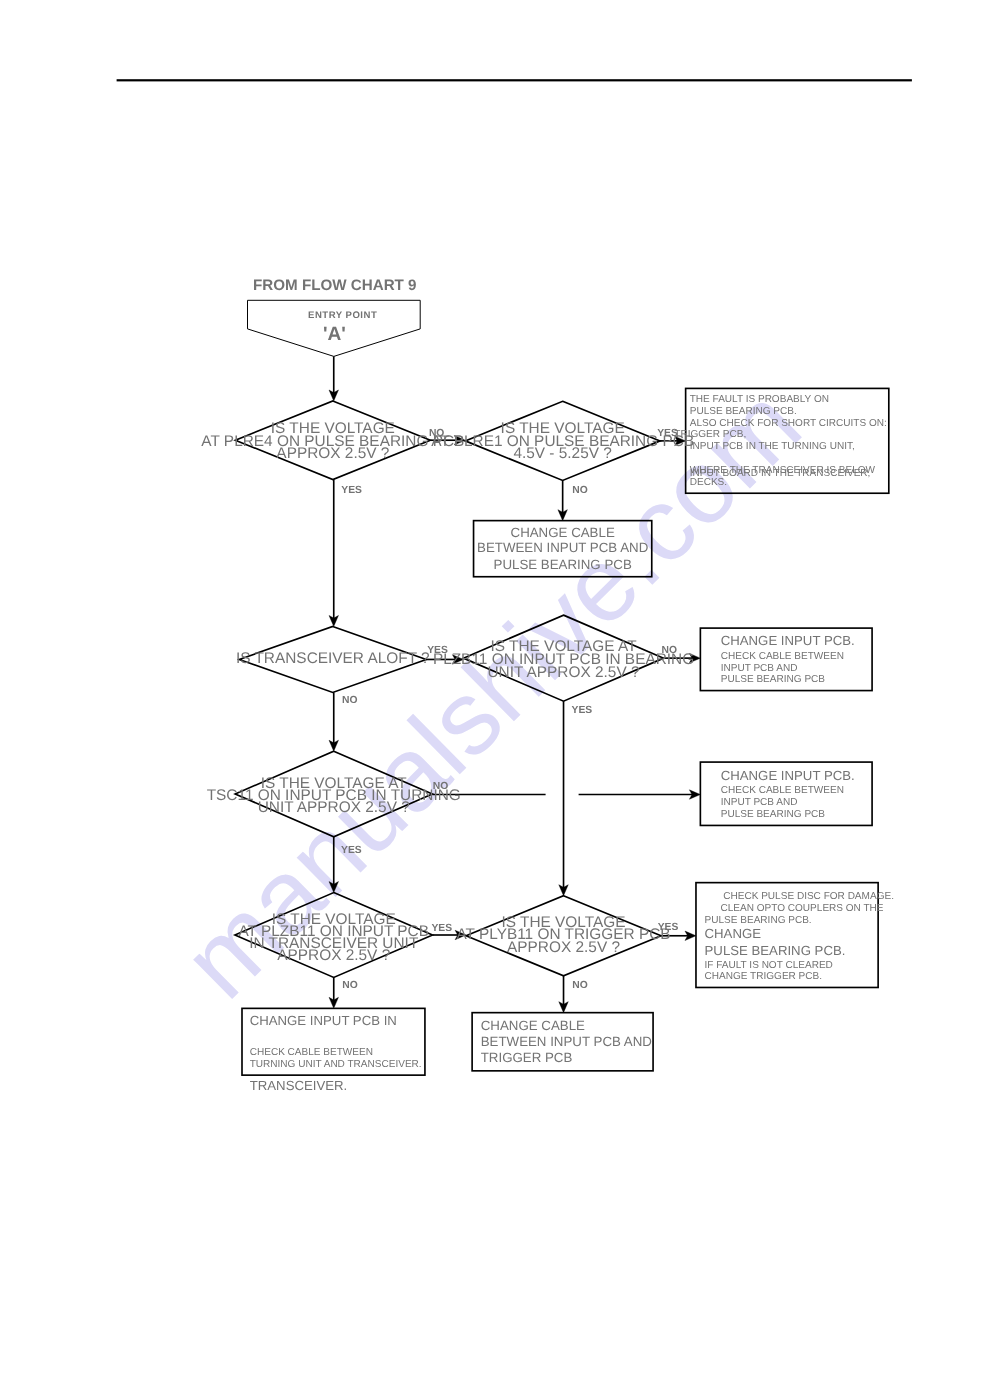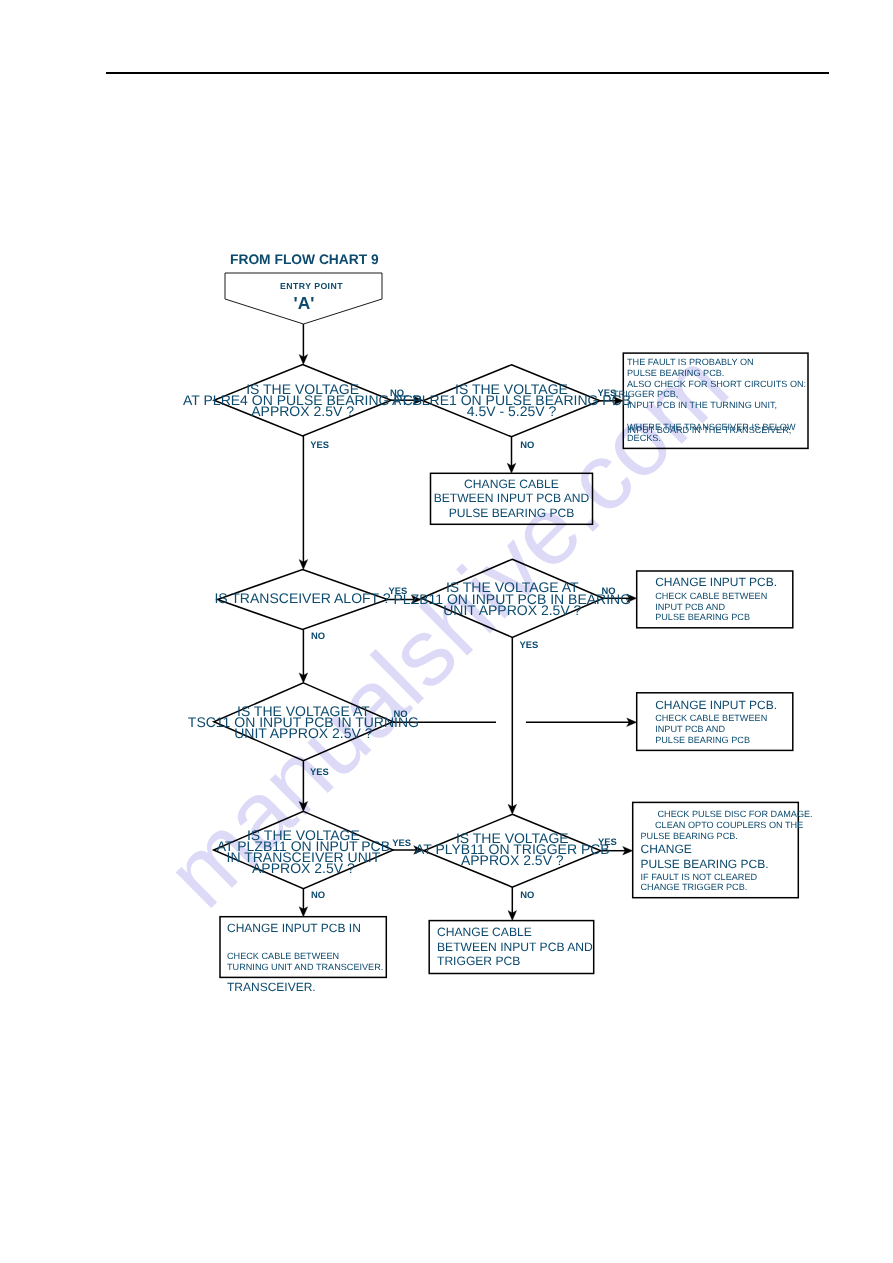--- a/index.html
+++ b/index.html
@@ -6,21 +6,21 @@
   html,body{margin:0;padding:0;background:#ffffff;}
   *{-webkit-font-smoothing:antialiased;text-rendering:geometricPrecision;}
   body{width:893px;height:1263px;position:relative;overflow:hidden;
        font-family:"Liberation Sans",sans-serif;color:#000;}
   .page{position:absolute;left:0;top:0;width:893px;height:1263px;background:#fff;}
   .hrule{position:absolute;left:105.7px;top:72.4px;width:723.4px;height:1.8px;background:#000;}
   .wm{position:absolute;left:0;top:0;width:893px;height:1263px;overflow:hidden;pointer-events:none;}
   svg.sheet{position:absolute;left:0;top:0;width:893px;height:1263px;}
   #textlayer{position:absolute;left:0;top:0;width:893px;height:1263px;
       will-change:transform;transform:translateZ(0);}
-  .lbl{position:absolute;font-family:"Liberation Sans",sans-serif;color:#0c4a6e;}
+  .lbl{position:absolute;font-family:"Liberation Sans",sans-serif;color:#737373;}
   .ttl{font-weight:700;font-size:13.8px;line-height:1;}
   .eyn{font-weight:700;font-size:9.4px;line-height:1;}
   .dtxt{font-size:14px;line-height:11.2px;text-align:center;white-space:nowrap;}
   .entry1{font-weight:700;font-size:8.7px;letter-spacing:0.45px;line-height:1;}
   .entry2{font-weight:700;font-size:17.4px;line-height:1;}
   .bigtxt{font-size:12.1px;line-height:14.6px;white-space:nowrap;}
   .smtxt{font-size:9.15px;line-height:11.2px;white-space:nowrap;}
   .midtxt{font-size:12.0px;line-height:13.6px;white-space:nowrap;}
 </style>
 </head>

